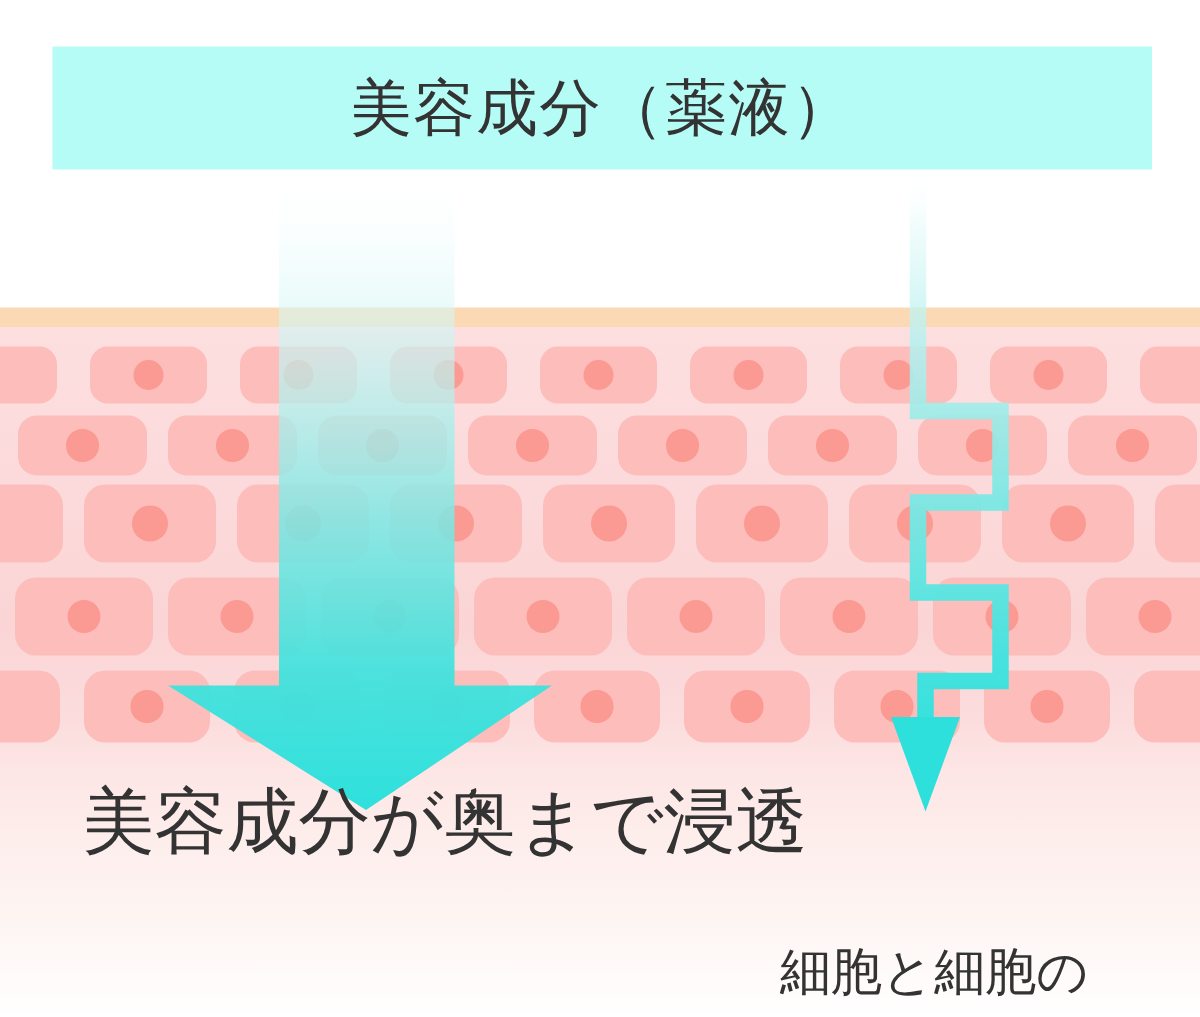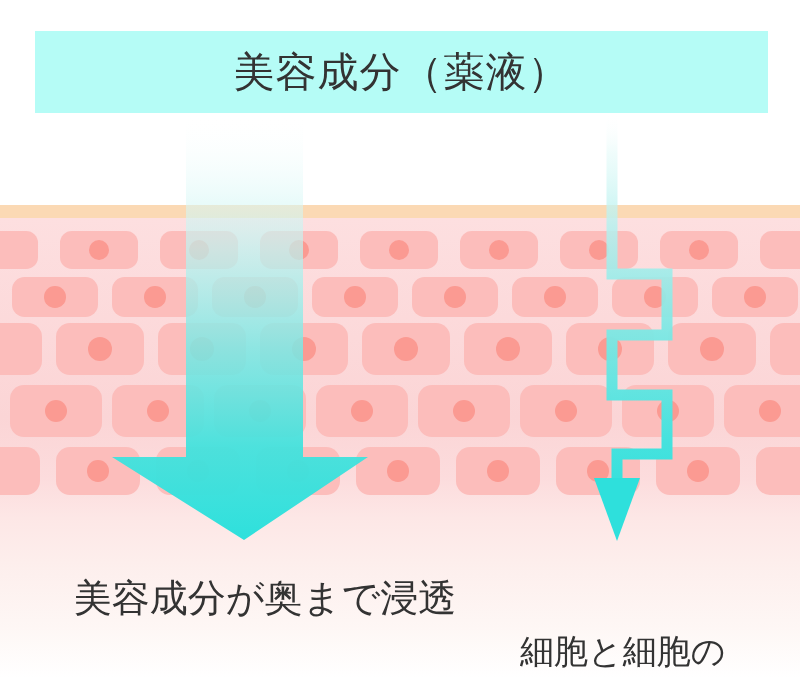--- a/index.html
+++ b/index.html
@@ -6,21 +6,21 @@
     margin: 0;
     padding: 0;
     background: #ffffff;
   }
   #stage {
     position: relative;
     width: 800px;
     height: 678px;
     overflow: hidden;
     background: #ffffff;
-    font-family: Liberation Sans, sans-serif;
+    font-family: Liberation Mono, monospace;
   }
 
   
   .skin-layer {
     position: absolute;
     left: 0;
     width: 800px;
   }
   #skin-corneum {
     top: 205px;
@@ -94,24 +94,24 @@
 
   
   .caption {
     position: absolute;
     color: #333333;
     white-space: pre;
     line-height: 1.18;
   }
   #caption-left {
     left: 55px;
-    top: 576px;
+    top: 524px;
     width: 420px;
     text-align: center;
-    font-size: 38px;
+    font-size: 48px;
   }
   #caption-right {
     left: 520px;
     top: 551px;
     width: 270px;
     font-size: 34px;
   }
   #caption-right .line { display: block; }
 </style>
 </head>

